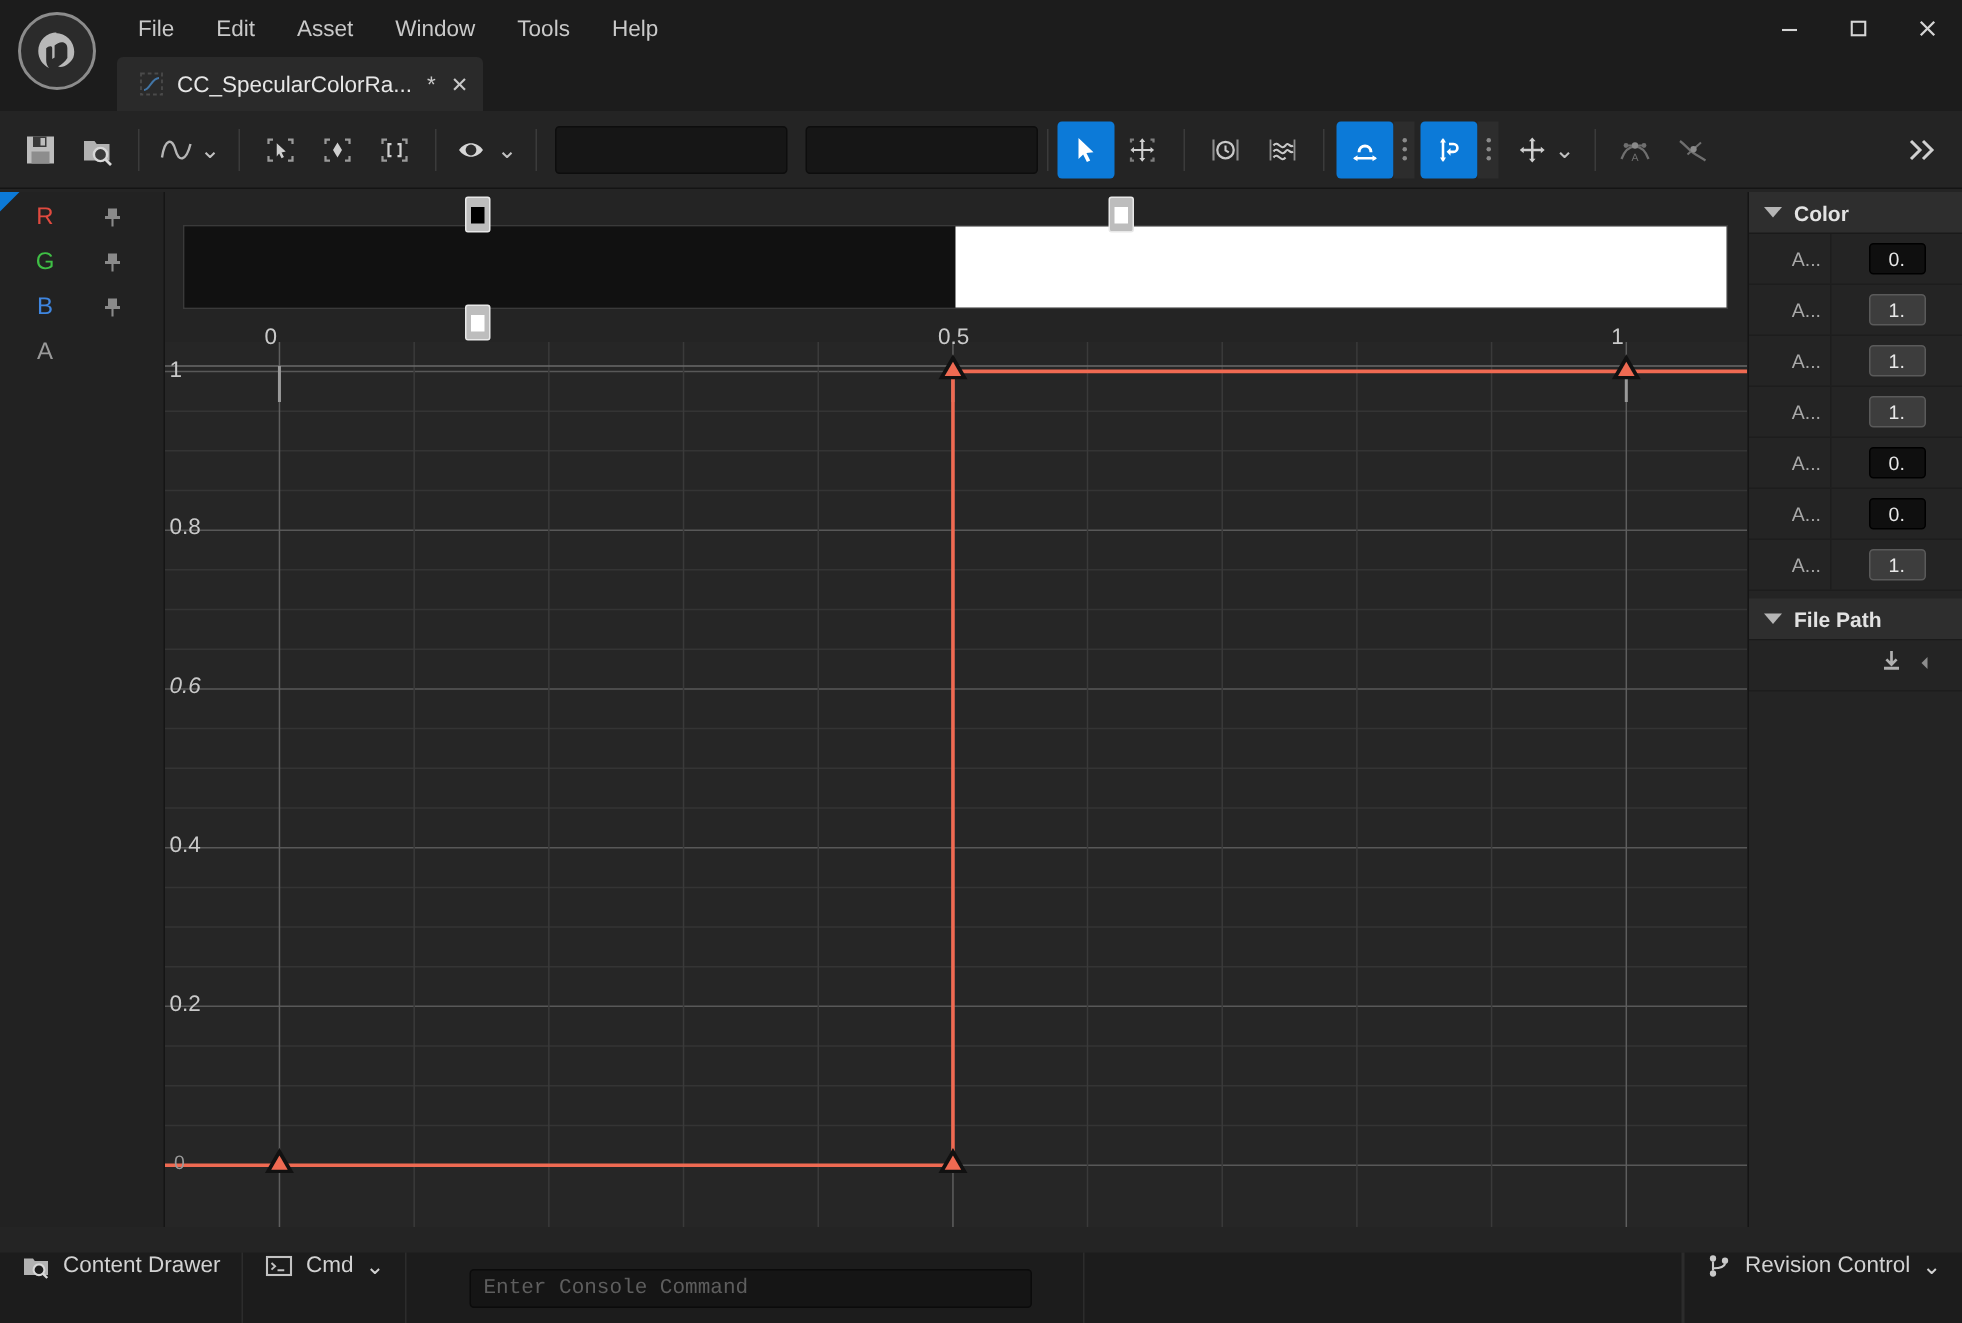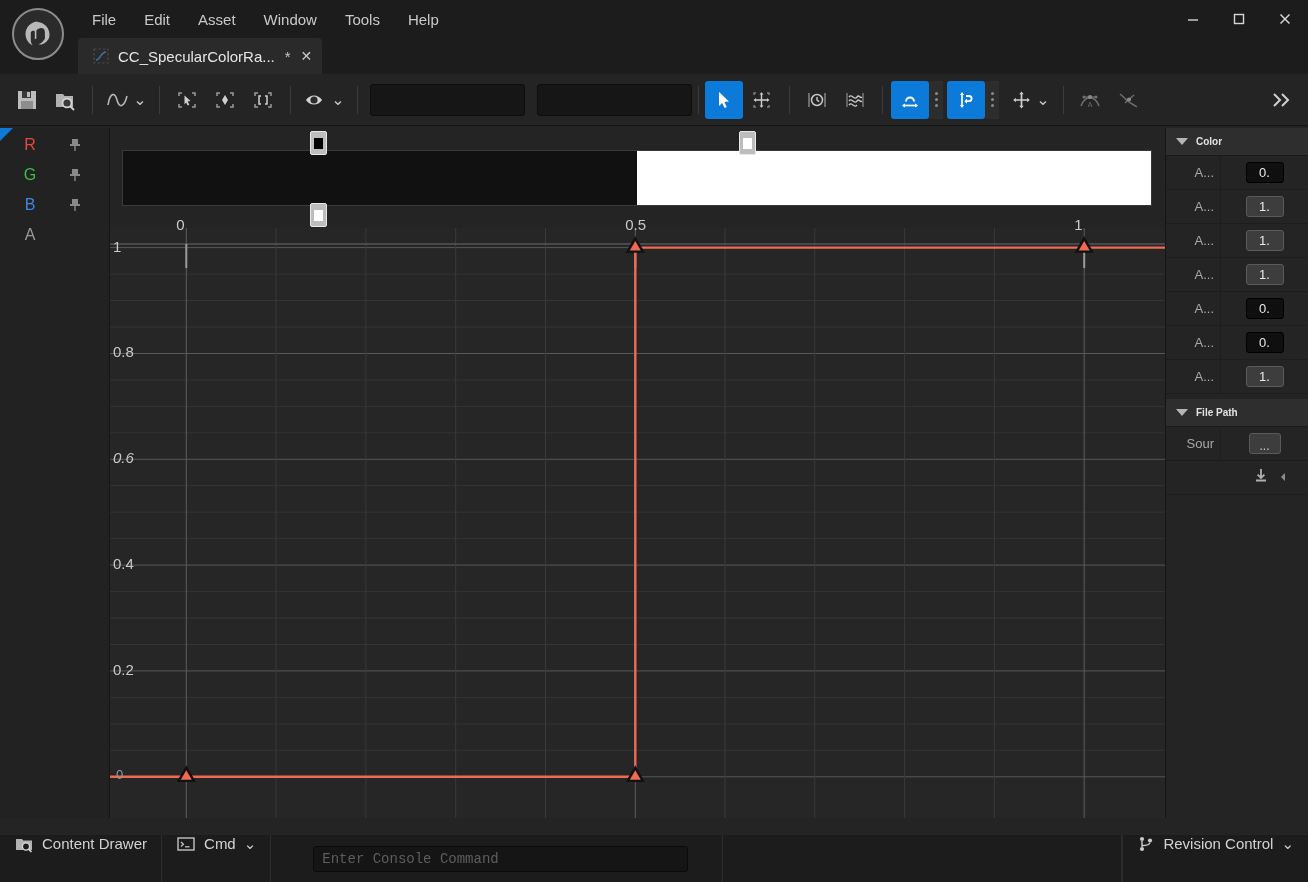--- a/index.html
+++ b/index.html
@@ -112,21 +112,21 @@
   
   .details {
     position: absolute; left: 1165px; top: 128px; width: 143px; height: 690px;
     background: #242424; border-left: 1px solid #151515;
   }
   .sec-header {
     position: relative; height: 28px; background: #2e2e2e; border-bottom: 1px solid #1a1a1a;
     display: flex; align-items: center; gap: 8px; padding-left: 10px;
   }
   .sec-header .tri { width: 0; height: 0; border-left: 6px solid transparent; border-right: 6px solid transparent; border-top: 7px solid #b5b5b5; }
-  .sec-header span { font-size: 10px; color: #e2e2e2; font-weight: bold; }
+  .sec-header span { font-size: 14px; color: #e2e2e2; font-weight: bold; }
   .prop-row {
     height: 34px; display: flex; align-items: center; border-bottom: 1px solid #1d1d1d;
   }
   .prop-name { width: 54px; padding-right: 6px; text-align: right; font-size: 13px; color: #a8a8a8; overflow: hidden; }
   .prop-val { flex: 1; display: flex; align-items: center; justify-content: center; border-left: 1px solid #1d1d1d; height: 100%; }
   .numbox {
     width: 38px; height: 21px; border-radius: 3px; background: #0f0f0f; border: 1px solid #000;
     display: flex; align-items: center; justify-content: center; font-size: 13px; color: #e8e8e8;
   }
   .numbox.dot { background: #3d3d3d; border-color: #5a5a5a; }
@@ -552,26 +552,20 @@
       <div class="prop-val">
         <div class="numbox dot">1.</div>
       </div>
     </div>
 
     <div class="sec-header" style="margin-top:5px;">
       <span class="tri"></span>
       <span>File Path</span>
     </div>
 
-    <div class="prop-row">
-      <div class="prop-name">Sour</div>
-      <div class="prop-val">
-        <div class="dotsbtn">...</div>
-      </div>
-    </div>
     <div class="prop-row" style="justify-content:center;">
       <div style="display:flex;align-items:center;gap:8px;padding-left:66px;">
         <span>
           <svg width="18" height="18" viewBox="0 0 18 18">
             <path d="M9 2v8M5.6 7.6L9 11l3.4-3.4" fill="none" stroke="#b0b0b0" stroke-width="1.8"></path>
             <rect x="4" y="12.5" width="10" height="2" fill="#b0b0b0"></rect>
           </svg>
         </span>
         <span>
           <svg width="10" height="12" viewBox="0 0 10 12">

